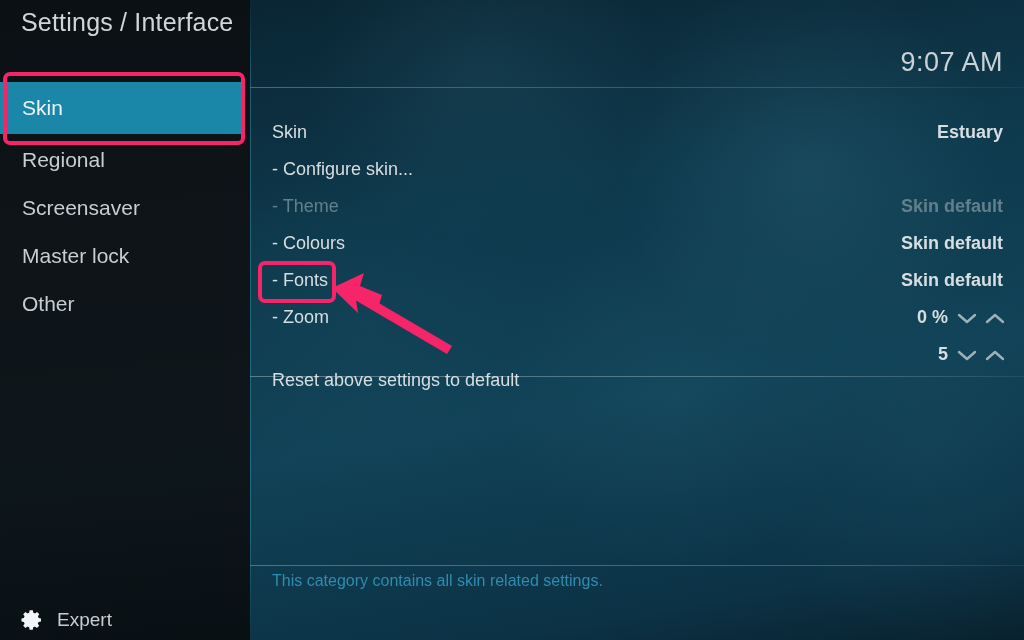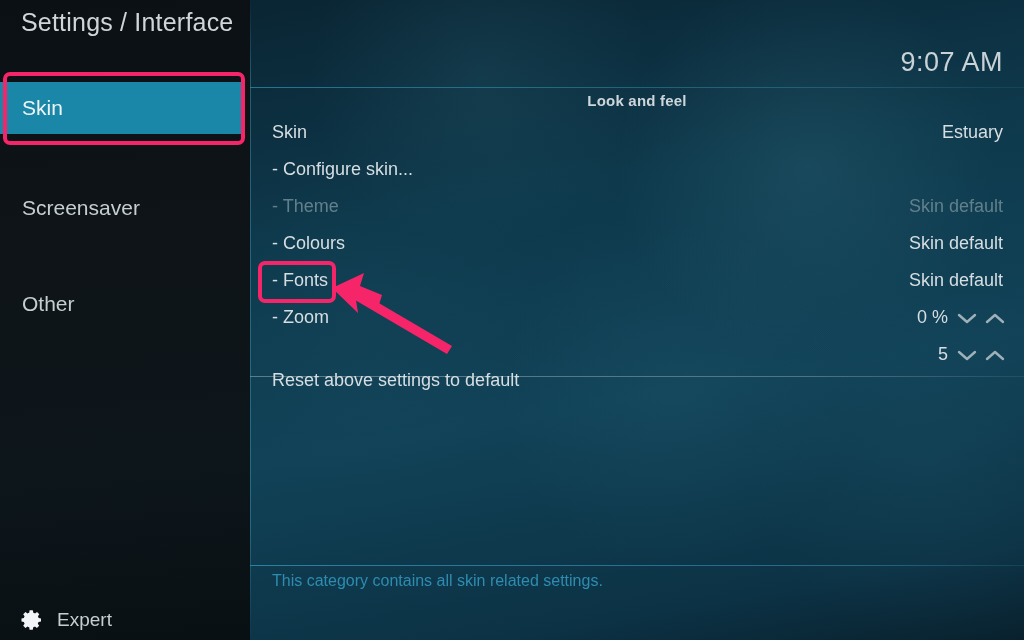--- a/index.html
+++ b/index.html
@@ -91,21 +91,21 @@
   }
   .row {
     position:absolute; left:0; width:774px; height:37px;
     display:flex; align-items:center;
   }
   .row .r-label {
     position:absolute; left:22px; font-size:18px; color:#d7dee2; font-weight:400;
     white-space:nowrap;
   }
   .row .r-value {
-    position:absolute; right:21px; font-size:18px; color:#d7dee2; font-weight:400;
+    position:absolute; right:21px; font-size:18px; color:#d7dee2; font-weight:700;
     white-space:nowrap; text-align:center;
   }
   .row.disabled .r-label, .row.disabled .r-value { color:#62808c; }
 
   
   .row .r-value.spin { right:76px; }
   .spinner {
     position:absolute; right:18px; width:50px; height:20px;
     display:flex; align-items:center; justify-content:space-between;
   }
@@ -148,44 +148,49 @@
     <div class="header-title">Settings / Interface</div>
     <div class="header-clock">9:07 AM</div>
   </div>
 
   <div class="sidebar">
 
     <div class="side-item selected" style="top:22px">
       <span class="lbl">Skin</span>
     </div>
 
+    <div class="side-item" style="top:74px">
+      <span class="lbl">Regional</span>
+    </div>
 
     <div class="side-item" style="top:122px">
       <span class="lbl">Screensaver</span>
     </div>
 
+    <div class="side-item" style="top:170px">
+      <span class="lbl">Master lock</span>
+    </div>
 
     <div class="side-item" style="top:218px">
       <span class="lbl">Other</span>
     </div>
 
     <div class="sidebar-footer">
       <span class="gear-icon">
         <svg viewBox="0 0 24 24" width="24" height="24" aria-hidden="true">
           <path fill="#f2f6f8" d="M12 8.2a3.8 3.8 0 1 0 0 7.6 3.8 3.8 0 0 0 0-7.6zm0 5.9a2.1 2.1 0 1 1 0-4.2 2.1 2.1 0 0 1 0 4.2z"></path>
           <path fill="#f2f6f8" d="M21 13.6v-3.2l-2.4-.4a6.9 6.9 0 0 0-.7-1.7l1.4-2-2.3-2.3-2 1.4a6.9 6.9 0 0 0-1.7-.7L12.8 2.3H9.6L9.2 4.7a6.9 6.9 0 0 0-1.7.7l-2-1.4-2.3 2.3 1.4 2a6.9 6.9 0 0 0-.7 1.7l-2.4.4v3.2l2.4.4c.16.6.4 1.17.7 1.7l-1.4 2 2.3 2.3 2-1.4c.53.3 1.1.54 1.7.7l.4 2.4h3.2l.4-2.4c.6-.16 1.17-.4 1.7-.7l2 1.4 2.3-2.3-1.4-2c.3-.53.54-1.1.7-1.7l2.4-.4z"></path>
         </svg>
       </span>
       <span class="lbl">Expert</span>
     </div>
   </div>
 
   <div class="content">
 
-    <div class="group-title">Look and feel</div>
 
     <div class="row" style="top:26px">
       <span class="r-label">Skin</span>
       <span class="r-value">Estuary</span>
     </div>
 
     <div class="row" style="top:63px">
       <span class="r-label">- Configure skin...</span>
       <span class="r-value"></span>
     </div>

